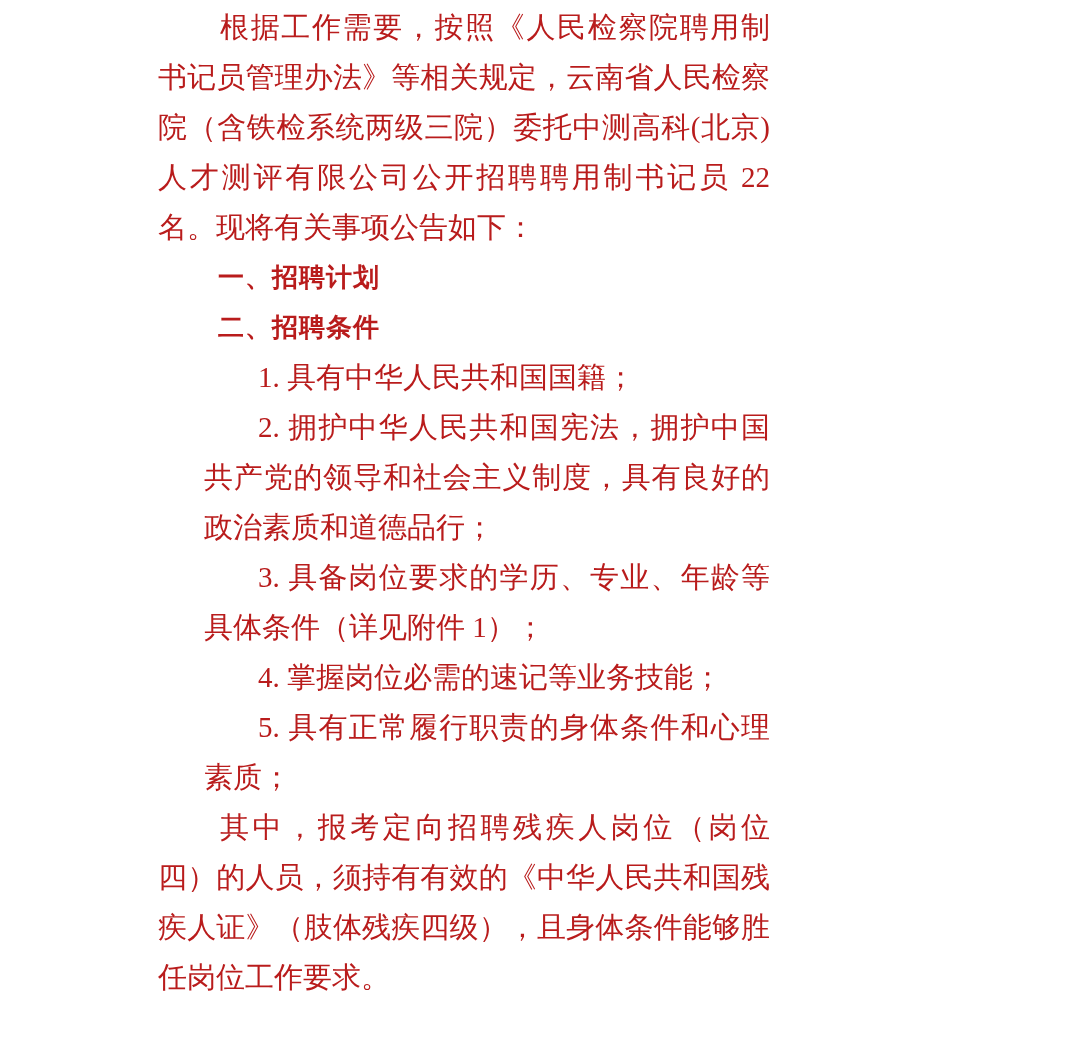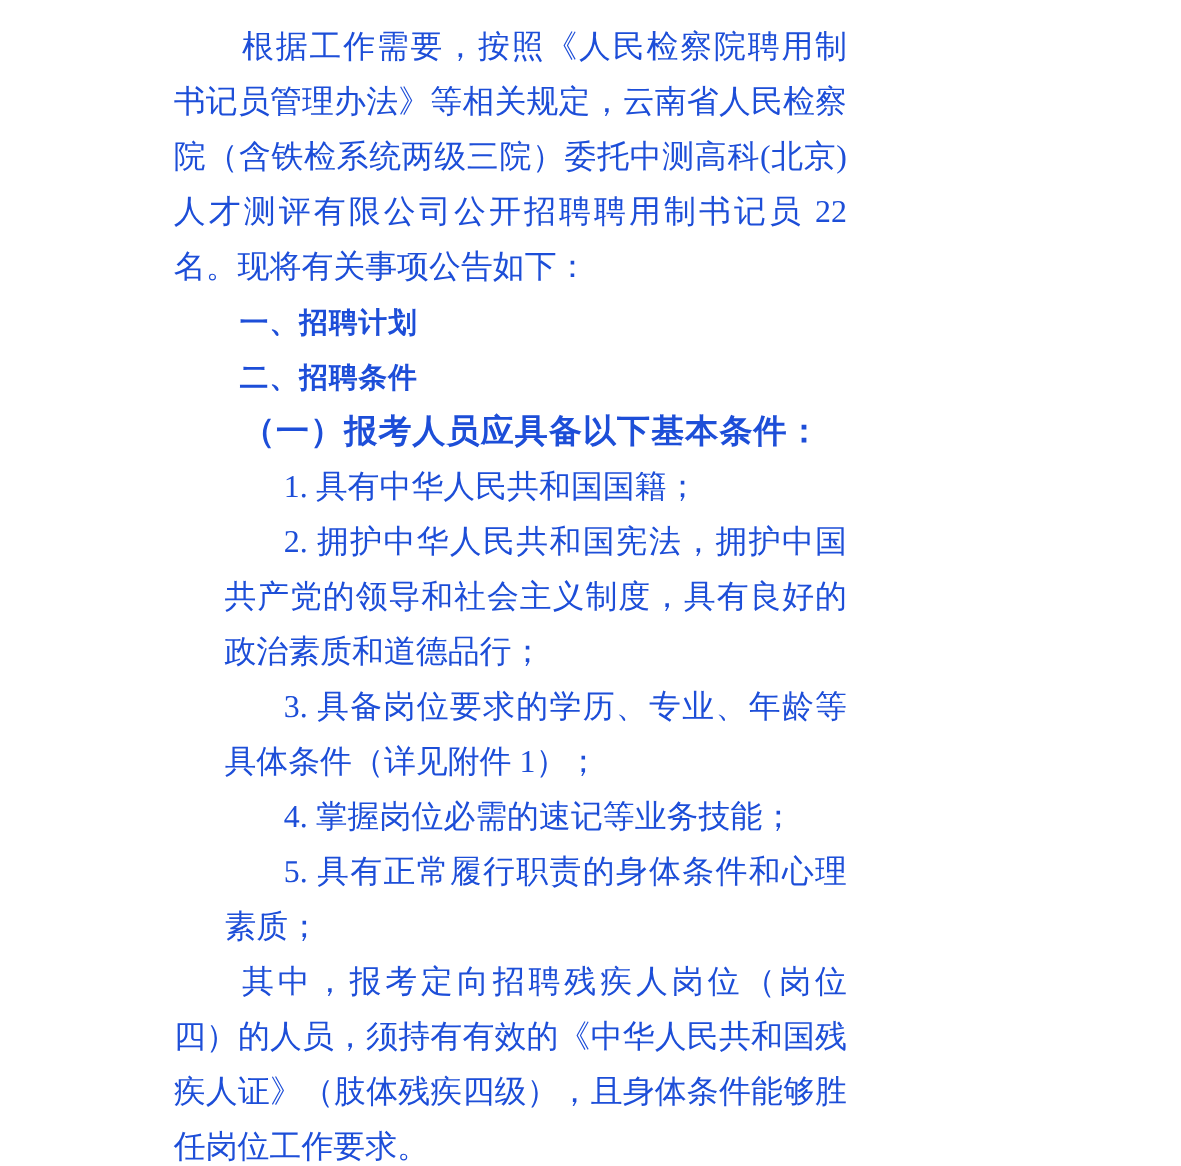--- a/index.html
+++ b/index.html
@@ -6,26 +6,26 @@
     margin: 0;
     padding: 0;
     background: #ffffff;
   }
   .page {
     position: relative;
     width: 926px;
     height: 1060px;
     background: #ffffff;
     box-sizing: border-box;
-    padding: 18px 156px 0 158px;
+    padding: 2px 156px 0 158px;
     overflow: hidden;
     font-family: "Liberation Serif", "DejaVu Serif", serif;
     font-size: 29px;
     line-height: 50px;
-    color: #1d4ed8;
+    color: #b91c1c;
   }
   .para {
     margin: 0;
     text-align: justify;
     text-indent: 62px;
   }
   .heading-1 {
     margin: 0;
     font-family: "Liberation Sans", "DejaVu Sans", sans-serif;
     font-weight: bold;
@@ -49,20 +49,19 @@
     text-indent: 54px;
   }
 </style>
 </head>
 <body>
 
 <div class="page">
   <p class="para">根据工作需要，按照《人民检察院聘用制书记员管理办法》等相关规定，云南省人民检察院（含铁检系统两级三院）委托中测高科(北京)人才测评有限公司公开招聘聘用制书记员 22 名。现将有关事项公告如下：</p>
   <p class="heading-1">一、招聘计划</p>
   <p class="heading-1">二、招聘条件</p>
-  <p class="subheading">（一）报考人员应具备以下基本条件：</p>
   <p class="list-item">1. 具有中华人民共和国国籍；</p>
   <p class="list-item">2. 拥护中华人民共和国宪法，拥护中国共产党的领导和社会主义制度，具有良好的政治素质和道德品行；</p>
   <p class="list-item">3. 具备岗位要求的学历、专业、年龄等具体条件（详见附件 1）；</p>
   <p class="list-item">4. 掌握岗位必需的速记等业务技能；</p>
   <p class="list-item">5. 具有正常履行职责的身体条件和心理素质；</p>
   <p class="para">其中，报考定向招聘残疾人岗位（岗位四）的人员，须持有有效的《中华人民共和国残疾人证》（肢体残疾四级），且身体条件能够胜任岗位工作要求。</p>
 </div>
 
 </body></html>

